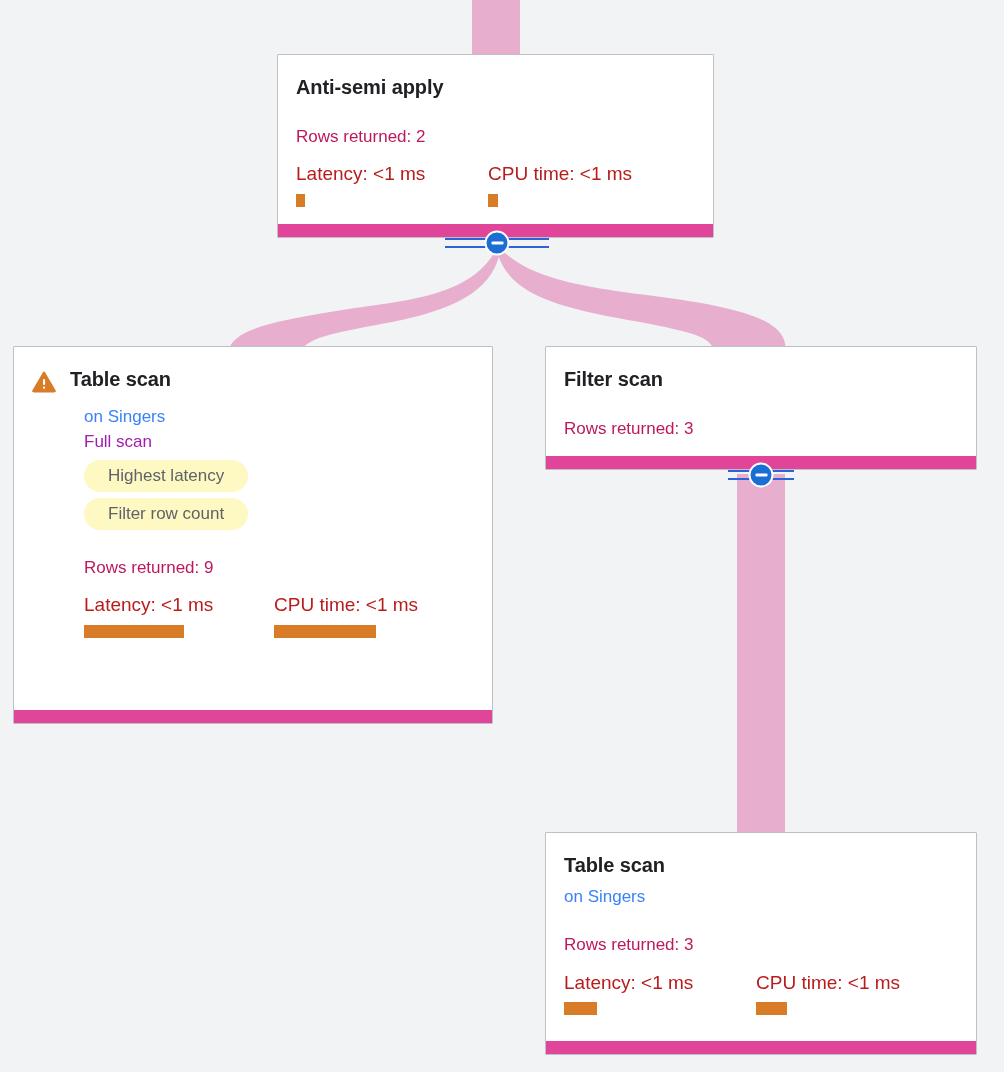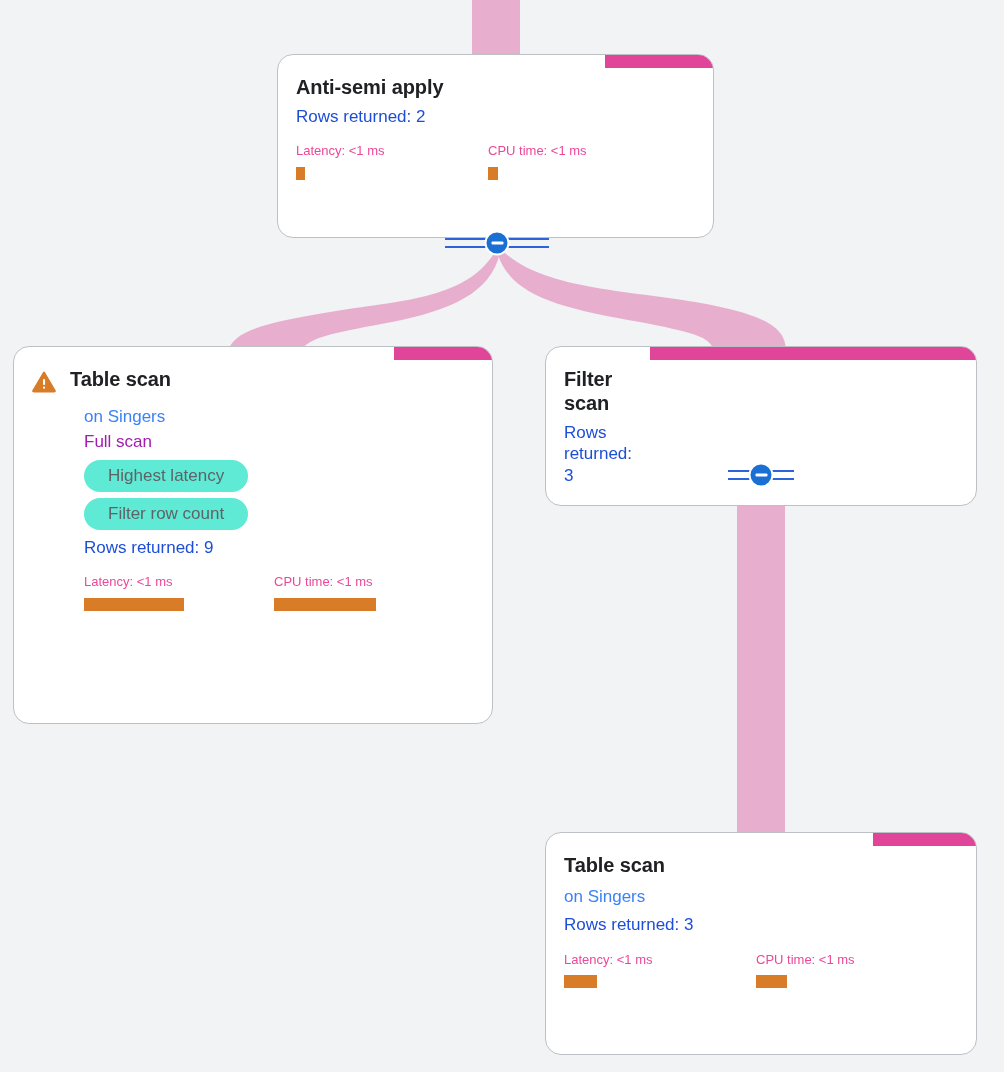--- a/index.html
+++ b/index.html
@@ -12,24 +12,24 @@
   #stage { position: relative; width: 1004px; height: 1072px; }
 
   
   #edges { position: absolute; inset: 0; width: 1004px; height: 1072px; }
 
   
   .node {
     position: absolute;
     background: #ffffff;
     border: 1px solid #bdc1c6;
-    border-radius: 16px;
+    border-radius: 1px;
     overflow: hidden;
     display: flex;
-    flex-direction: row;
+    flex-direction: column;
   }
   .node-body { padding: 20px 18px 16px 18px; flex: 1; }
   .node-footer { height: 13px; background: #e0459a; width: 100%; }
 
   .title-row { display: flex; align-items: flex-start; gap: 14px; }
   .warn-icon { flex: 0 0 auto; margin-top: 4px; }
   .node-title {
     font-size: 20px;
     font-weight: 700;
     color: #202124;
@@ -38,39 +38,39 @@
   }
   .node-sub {
     font-size: 17px;
     color: #3b82f6;
     margin-top: 9px;
     line-height: 1.25;
   }
   .node-sub.muted { color: #a21caf; margin-top: 4px; }
   .rows {
     font-size: 17px;
-    color: #1d4ed8;
-    margin-top: 7px;
+    color: #be185d;
+    margin-top: 27px;
     line-height: 1.25;
   }
 
   .chips { margin-top: 7px; display: flex; flex-direction: column; align-items: flex-start; gap: 6px; }
   .chip {
-    background: #5eead4;
+    background: #fef9c3;
     color: #5f6368;
     font-size: 17px;
     border-radius: 16px;
     padding: 5px 24px;
     line-height: 1.3;
     white-space: nowrap;
   }
 
   .metrics { display: flex; margin-top: 16px; }
   .metric { display: flex; flex-direction: column; }
-  .metric-label { font-size: 13px; color: #ec4899; line-height: 1.2; white-space: nowrap; }
+  .metric-label { font-size: 19px; color: #b91c1c; line-height: 1.2; white-space: nowrap; }
   .metric-bar { height: 13px; background: #d97c28; margin-top: 8px; }
 
   
   .toggle {
     position: absolute;
     width: 104px; height: 26px;
     transform: translate(-50%, -50%);
   }
   .toggle .lines {
     position: absolute; left: 0; top: 50%;
@@ -181,21 +181,21 @@
           <div class="metric">
             <div class="metric-label">CPU time: &lt;1 ms</div>
             <div class="metric-bar" style="width:102px;"></div>
           </div>
         </div>
       </div>
     </div>
     <div class="node-footer"></div>
   </div>
 
-  <div class="node" style="left:545px; top:346px; width:432px; height:160px;">
+  <div class="node" style="left:545px; top:346px; width:432px; height:124px;">
     <div class="node-body">
       <div class="title-row">
         <div class="node-title">Filter scan</div>
       </div>
       <div class="rows">Rows returned: 3</div>
     </div>
     <div class="node-footer"></div>
   </div>
 
   <div class="toggle" style="left:761px; top:475px; width:66px;">

